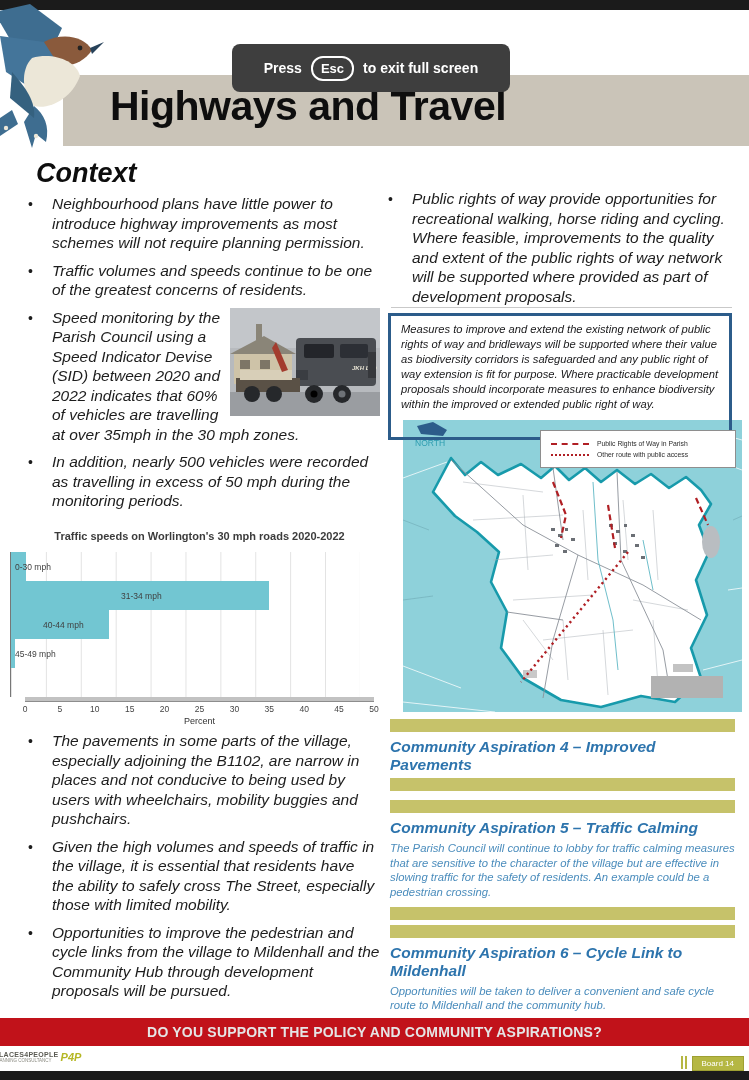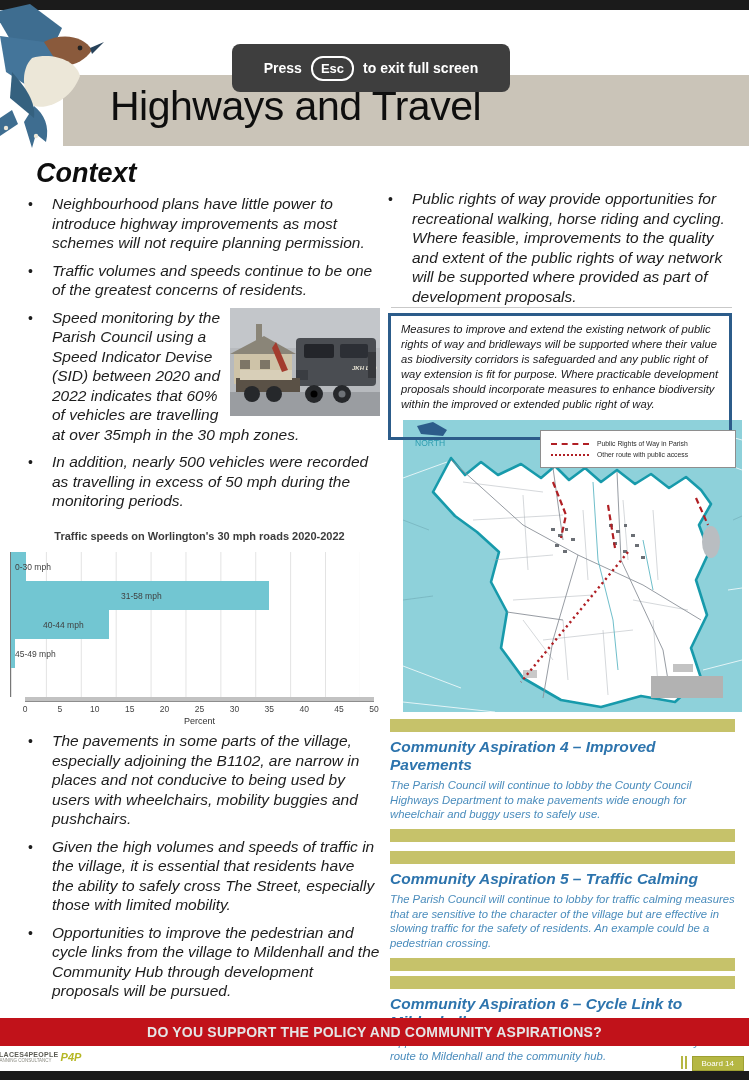--- a/index.html
+++ b/index.html
@@ -5,21 +5,21 @@
   html,body{margin:0;padding:0;}
   body{font-family:"Liberation Sans", sans-serif; background:#fff;}
   #page{position:relative;width:749px;height:1080px;background:#fff;overflow:hidden;}
 
   
   .top-black-bar{position:absolute;left:0;top:0;width:749px;height:10px;background:#1b1b1b;}
   .bottom-black-bar{position:absolute;left:0;top:1071px;width:749px;height:9px;background:#1b1b1b;}
 
   
   .title-bar{position:absolute;left:63px;top:75px;width:686px;height:71px;background:#cac4b8;}
-  .page-title{position:absolute;left:47px;top:8px;font-size:41px;font-weight:400;color:#0e0e0e;letter-spacing:-0.5px;}
+  .page-title{position:absolute;left:47px;top:8px;font-size:41px;font-weight:700;color:#0e0e0e;letter-spacing:-0.5px;}
 
   
   .toast{position:absolute;left:232px;top:44px;width:278px;height:48px;background:#3e3e3e;border-radius:8px;
          display:flex;align-items:center;justify-content:center;gap:9px;color:#fff;font-weight:700;font-size:14px;z-index:20;}
   .esc-key{border:2px solid #fff;border-radius:12px;padding:3px 8px;font-weight:700;font-size:13px;}
 
   
   .bird{position:absolute;left:-8px;top:2px;z-index:15;}
 
   
@@ -177,21 +177,21 @@
 
   <div class="chart">
     <div class="chart-title">Traffic speeds on Worlington's 30 mph roads 2020-2022</div>
     <div class="chart-plot" id="chart-rows">
         <div class="chart-row">
           <div class="chart-bar" style="width: 4.4%; background: rgb(114, 198, 210);"></div>
           <span class="chart-bar-label" style="left: 4px;">0-30 mph</span>
         </div>
         <div class="chart-row">
           <div class="chart-bar" style="width: 74%; background: rgb(114, 198, 210);"></div>
-          <span class="chart-bar-label" style="left: 110px;">31-58 mph</span>
+          <span class="chart-bar-label" style="left: 110px;">31-34 mph</span>
         </div>
         <div class="chart-row">
           <div class="chart-bar" style="width: 28%; background: rgb(114, 198, 210);"></div>
           <span class="chart-bar-label" style="left: 32px;">40-44 mph</span>
         </div>
         <div class="chart-row">
           <div class="chart-bar" style="width: 1.2%; background: rgb(114, 198, 210);"></div>
           <span class="chart-bar-label" style="left: 4px;">45-49 mph</span>
         </div>
       </div>
@@ -320,21 +320,20 @@
       <div class="legend-row">
         <span class="legend-sample dotted"></span>
         <span class="legend-label">Other route with public access</span>
       </div>
     </div>
 
   <div class="aspirations" id="aspirations">
       <div class="asp-block">
         <div class="asp-bar"></div>
         <div class="asp-title">Community Aspiration 4 – Improved Pavements</div>
-        <div class="asp-body">The Parish Council will continue to lobby the County Council Highways Department to make pavements wide enough for wheelchair and buggy users to safely use.</div>
         <div class="asp-bar"></div>
       </div>
       <div class="asp-block">
         <div class="asp-bar"></div>
         <div class="asp-title">Community Aspiration 5 – Traffic Calming</div>
         <div class="asp-body">The Parish Council will continue to lobby for traffic calming measures that are sensitive to the character of the village but are effective in slowing traffic for the safety of residents. An example could be a pedestrian crossing.</div>
         <div class="asp-bar"></div>
       </div>
       <div class="asp-block">
         <div class="asp-bar"></div>

